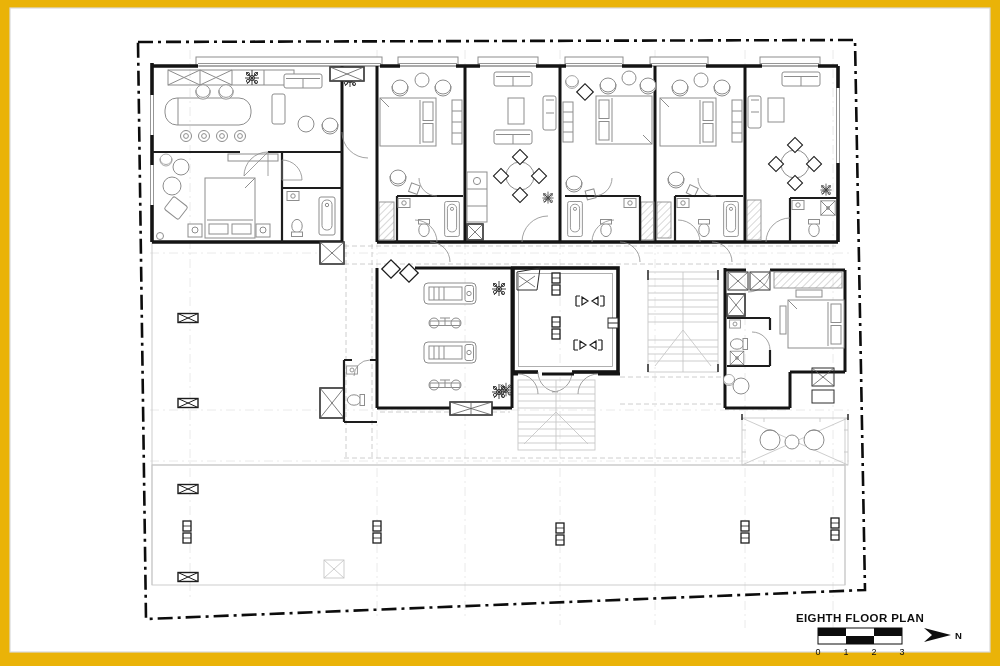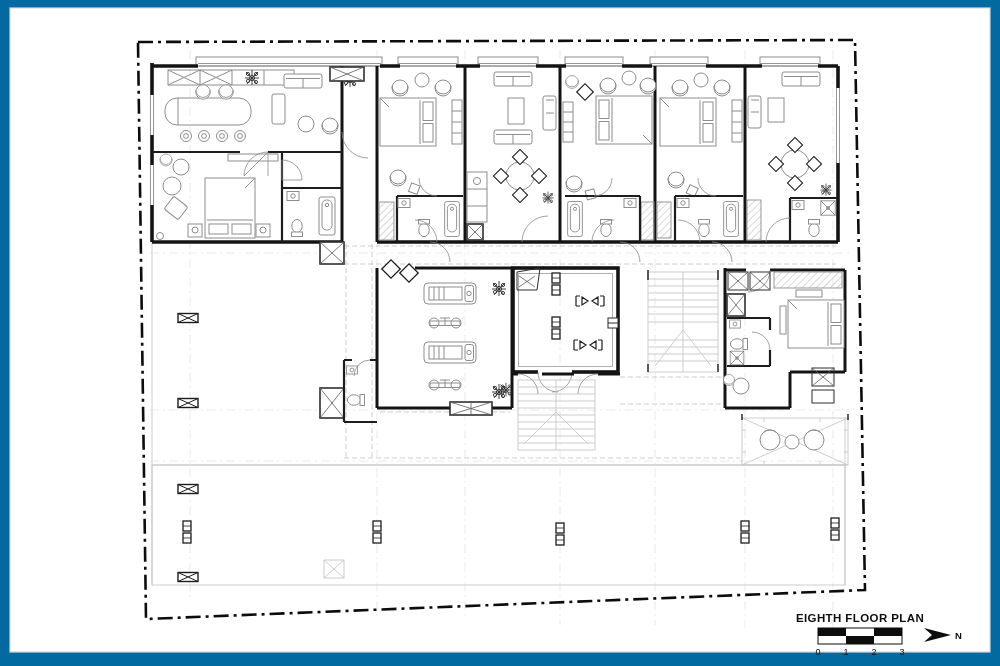--- a/index.html
+++ b/index.html
@@ -1,16 +1,16 @@
 <!DOCTYPE html>
 <html><head>
 <meta charset="utf-8">
 <style>
   html,body{margin:0;padding:0;background:#fff;}
-  .stage{position:relative;width:1000px;height:666px;background:#0369a1;overflow:hidden;}
+  .stage{position:relative;width:1000px;height:666px;background:#eab308;overflow:hidden;}
   svg{display:block;}
   text{font-family:"Liberation Sans",sans-serif;}
   .w4{stroke:#141414;stroke-width:3.6;fill:none;}
   .w3{stroke:#141414;stroke-width:3;fill:none;}
   .w2{stroke:#1d1d1d;stroke-width:2.2;fill:none;}
   .w15{stroke:#2a2a2a;stroke-width:1.5;fill:none;}
   .f{stroke:#8d8d8d;stroke-width:1;fill:#fff;}
   .fn{stroke:#8d8d8d;stroke-width:1;fill:none;}
   .ln{stroke:#9c9c9c;stroke-width:.8;fill:none;}
   .st{stroke:#c7c7c7;stroke-width:.9;fill:none;}

